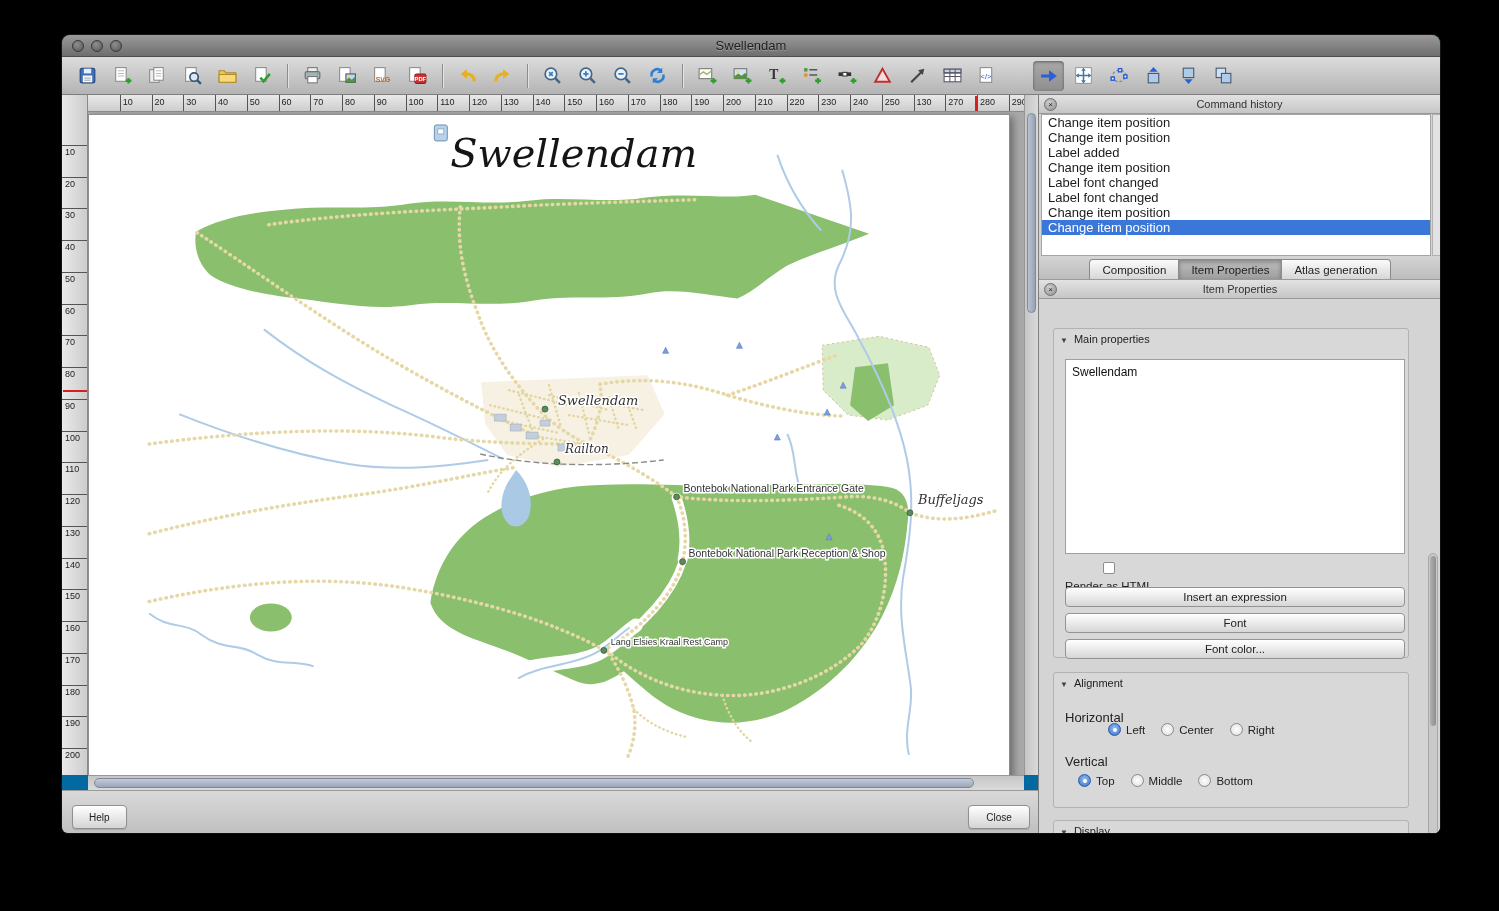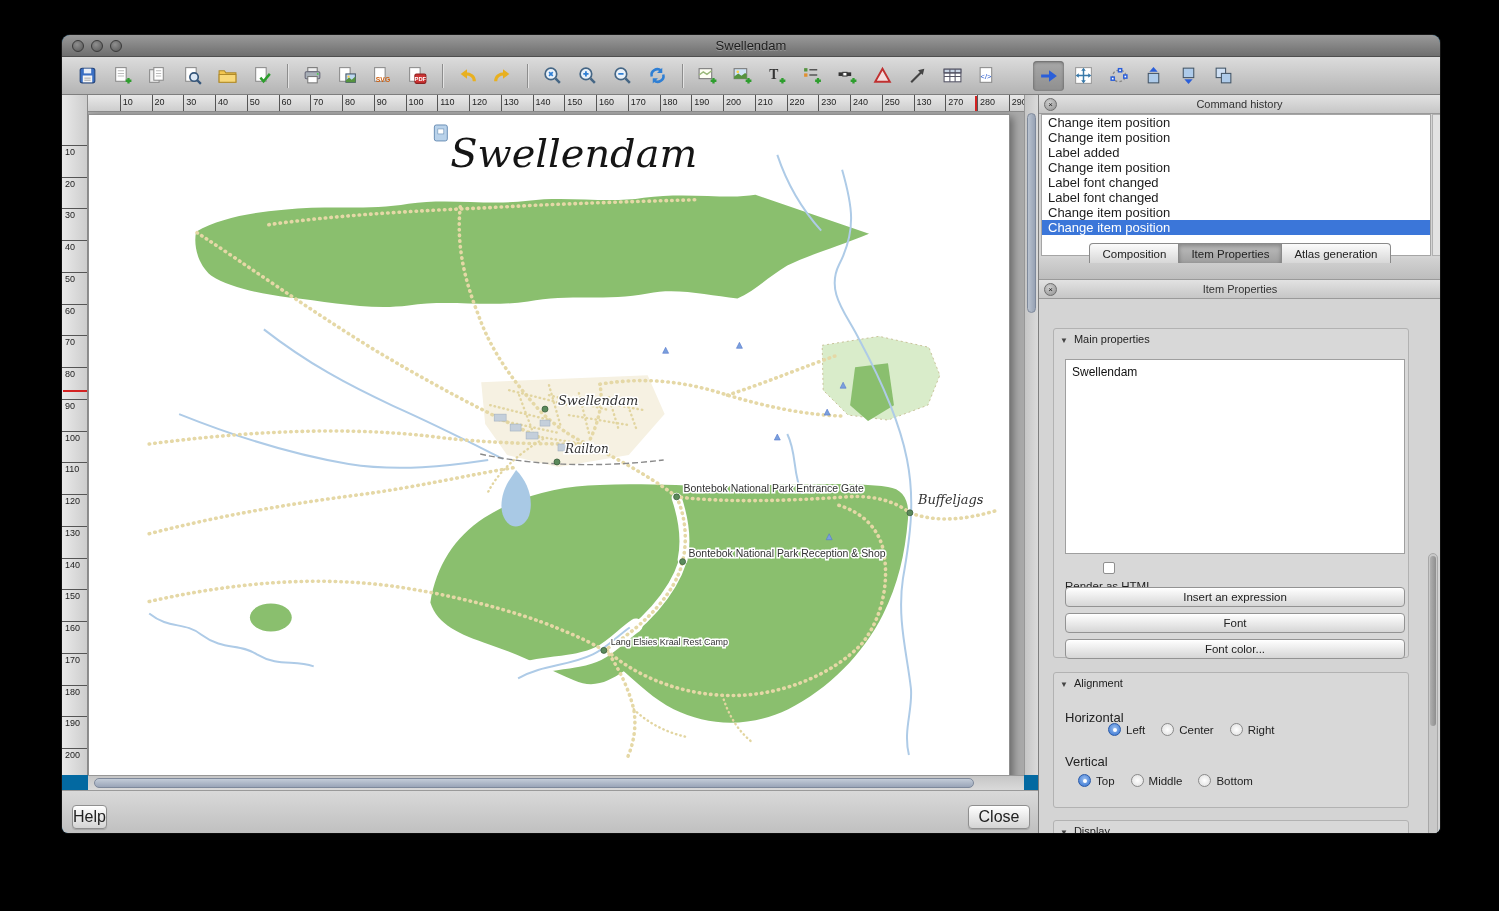--- a/index.html
+++ b/index.html
@@ -71,43 +71,43 @@
   .canvas-vscroll .thumb { position:absolute; left:2px; top:18px; width:9px; height:200px;
     border-radius:5px; background:linear-gradient(90deg,#b9c2cf,#97a2b4); border:1px solid #7e899b; }
   .canvas-hscroll { position:absolute; left:26px; top:740px; width:936px; height:15px;
     background:linear-gradient(#c6c6c6,#dadada); border-top:1px solid #979797; }
   .canvas-hscroll .thumb { position:absolute; left:6px; top:2px; width:880px; height:10px;
     border-radius:5px; background:linear-gradient(#c3ccd8,#9aa5b8); border:1px solid #7e899b; }
 
   
   .bottom-bar { position:absolute; left:0; top:755px; width:976px; height:43px;
     background:linear-gradient(#d9d9d9,#c0c0c0); border-top:1px solid #9a9a9a; }
-  .mac-btn { position:absolute; height:24px; border-radius:4px; font-size:16px; color:#222;
+  .mac-btn { position:absolute; height:24px; border-radius:4px; font-size:10px; color:#222;
     background:linear-gradient(#ffffff,#d4d4d4); border:1px solid #8f8f8f;
-    box-shadow:inset 0 1px 0 #fff, 0 1px 1px rgba(0,0,0,.15); padding:0 0; }
+    box-shadow:inset 0 1px 0 #fff, 0 1px 1px rgba(0,0,0,.15); padding:0 16px; }
   .help-btn { left:10px; top:14px; }
   .close-btn { left:906px; top:14px; width:62px; }
 
   
   .right-panel { position:absolute; left:976px; top:60px; width:402px; height:738px;
     background:#d4d4d4; border-left:1px solid #7e7e7e; }
   .panel-header { position:relative; height:19px; background:linear-gradient(#e2e2e2,#c6c6c6);
     border-bottom:1px solid #9a9a9a; text-align:center; font-size:11px; color:#333; line-height:18px; }
   .panel-close { position:absolute; left:5px; top:3px; width:13px; height:13px; border-radius:50%;
     background:radial-gradient(circle at 40% 35%, #cfcfcf, #8f8f8f); border:1px solid #6e6e6e;
     font-size:8px; line-height:10px; color:#222; text-align:center; padding:0; }
   .cmd-list { position:absolute; left:2px; top:19px; width:390px; height:142px; background:#fff;
     border:1px solid #a5a5a5; overflow:hidden; font-size:13px; color:#1c1c1c; }
   .citem { height:15px; line-height:15px; padding-left:6px; white-space:nowrap; }
   .citem.selected { background:#3b76d9; color:#fff; }
   .cmd-scroll { position:absolute; left:393px; top:19px; width:9px; height:142px; background:#e2e2e2; border:1px solid #b0b0b0; }
 
   .tabs-row { position:absolute; left:0; top:163px; width:402px; height:22px;
     background:linear-gradient(#d2d2d2,#bdbdbd); border-bottom:1px solid #9a9a9a;
-    display:flex; justify-content:center; align-items:flex-end; padding-bottom:16px; }
+    display:flex; justify-content:center; align-items:flex-end; padding-bottom:0; }
   .tab { height:20px; font-size:11.5px; color:#222; padding:0 12px;
     background:linear-gradient(#fbfbfb,#d7d7d7); border:1px solid #8a8a8a; border-bottom:none; border-left:none; }
   .tab.first { border-left:1px solid #8a8a8a; border-radius:4px 0 0 0; }
   .tab.last { border-radius:0 4px 0 0; }
   .tab.on { background:linear-gradient(#bdbdbd,#9e9e9e); box-shadow:inset 0 2px 4px rgba(0,0,0,.3); }
 
   .props-header { position:absolute; left:0; top:185px; width:402px; }
   .label-bar { position:absolute; left:0; top:204px; width:402px; height:19px;
     background:linear-gradient(#e8e8e8,#d0d0d0); border-bottom:1px solid #a8a8a8;
     font-size:11px; font-weight:bold; color:#222; line-height:18px; padding-left:8px; }

